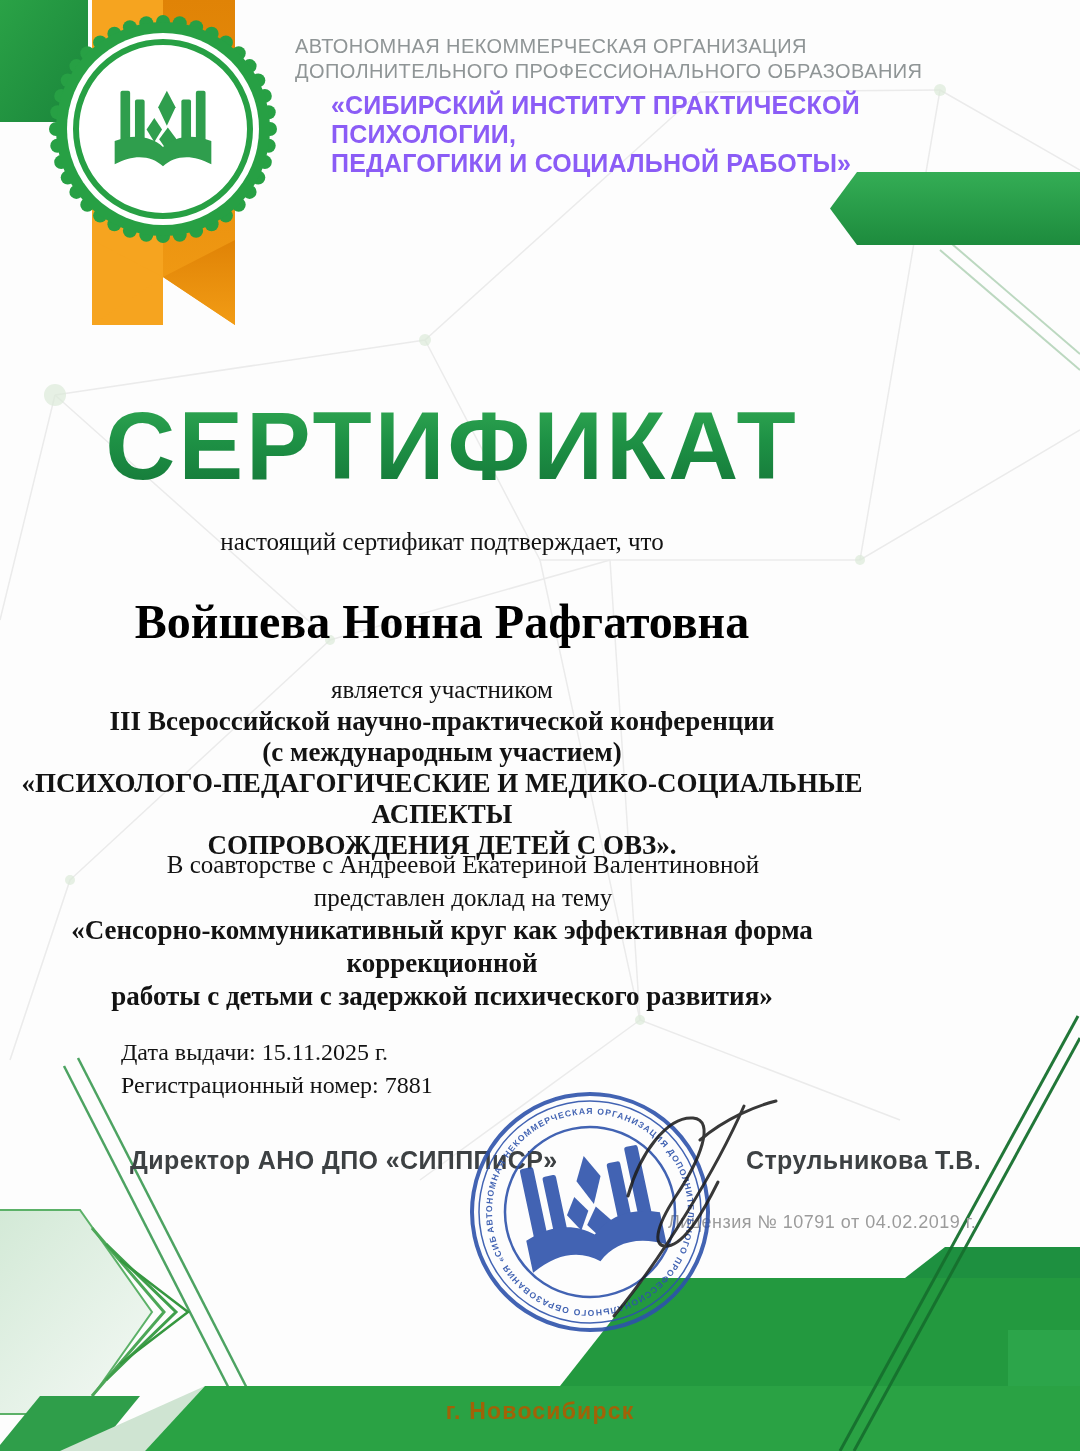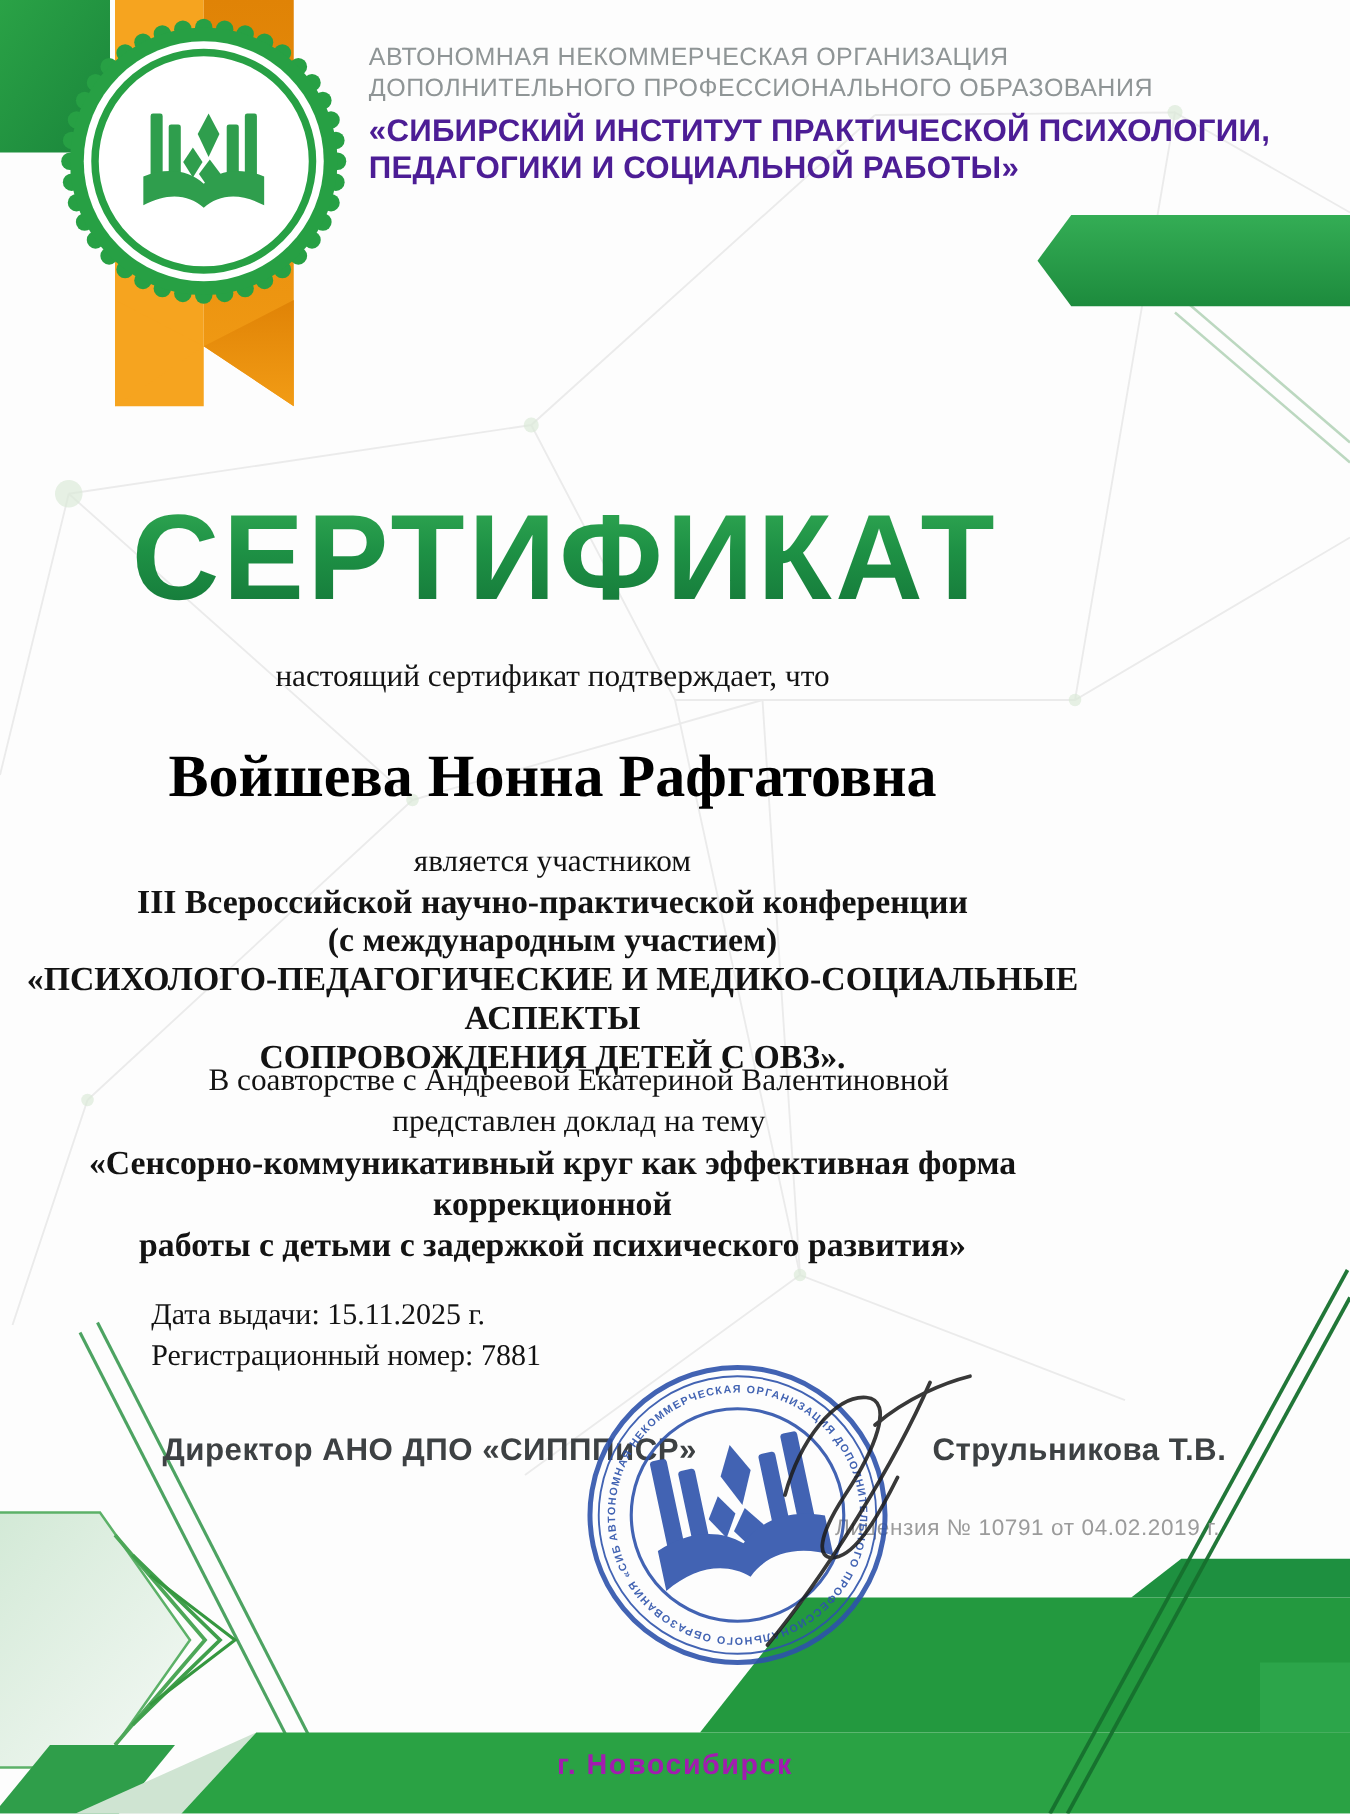--- a/index.html
+++ b/index.html
@@ -6,21 +6,21 @@
   .page{position:relative;width:1080px;height:1451px;background:#fdfdfd;overflow:hidden;
         font-family:"Liberation Sans",sans-serif;}
   .layer{position:absolute;left:0;top:0;width:1080px;height:1451px;}
   .content{z-index:2;}
   .deco-bottom{z-index:1;}
   .deco-top{z-index:3;pointer-events:none;}
 
   
   .org{position:absolute;left:295px;top:34px;width:740px;}
   .org .small{font-size:20px;line-height:25px;color:#8f9596;letter-spacing:.4px;}
-  .org .big{font-size:25px;line-height:29px;font-weight:700;color:#4c1d95;margin-top:7px;letter-spacing:.2px;}
+  .org .big{font-size:25px;line-height:29px;font-weight:700;color:#8b5cf6;margin-top:7px;letter-spacing:.2px;margin-left:36px;}
 
   
   .cert-title{position:absolute;left:0;top:390px;width:904px;text-align:center;
       font-size:97px;font-weight:700;letter-spacing:3px;
       background:linear-gradient(180deg,#35ad56 0%,#1e9145 45%,#137437 100%);
       -webkit-background-clip:text;background-clip:text;color:transparent;}
 
   .serif{font-family:"Liberation Serif",serif;color:#131313;}
   .center{position:absolute;left:0;width:884px;text-align:center;}
 
@@ -31,21 +31,21 @@
   .coauthor{top:848px;font-size:25px;line-height:33px;margin-left:21px;}
   .topic{top:914px;font-size:27px;font-weight:700;line-height:33px;}
 
   .issue{position:absolute;left:121px;top:1036px;font-size:24px;line-height:33px;}
 
   .director-label{position:absolute;left:130px;top:1146px;font-size:25px;font-weight:700;color:#3d4143;letter-spacing:.4px;}
   .director-name{position:absolute;left:746px;top:1146px;font-size:25px;font-weight:700;color:#3d4143;letter-spacing:.4px;}
   .license{position:absolute;left:668px;top:1212px;font-size:18px;color:#9b9b9b;letter-spacing:.5px;}
 
   .city{position:absolute;left:0;top:1398px;width:1080px;text-align:center;
-        font-size:23px;font-weight:700;color:#a21caf;letter-spacing:1.2px;}
+        font-size:23px;font-weight:700;color:#a16207;letter-spacing:1.2px;}
 </style>
 </head>
 <body>
 
 <div class="page">
 
   <svg class="layer deco-bottom" width="1080" height="1451" viewBox="0 0 1080 1451" xmlns="http://www.w3.org/2000/svg">
     <defs>
       <linearGradient id="gRect" x1="0" y1="0" x2="1" y2="1">
         <stop offset="0" stop-color="#2aa246"></stop>

